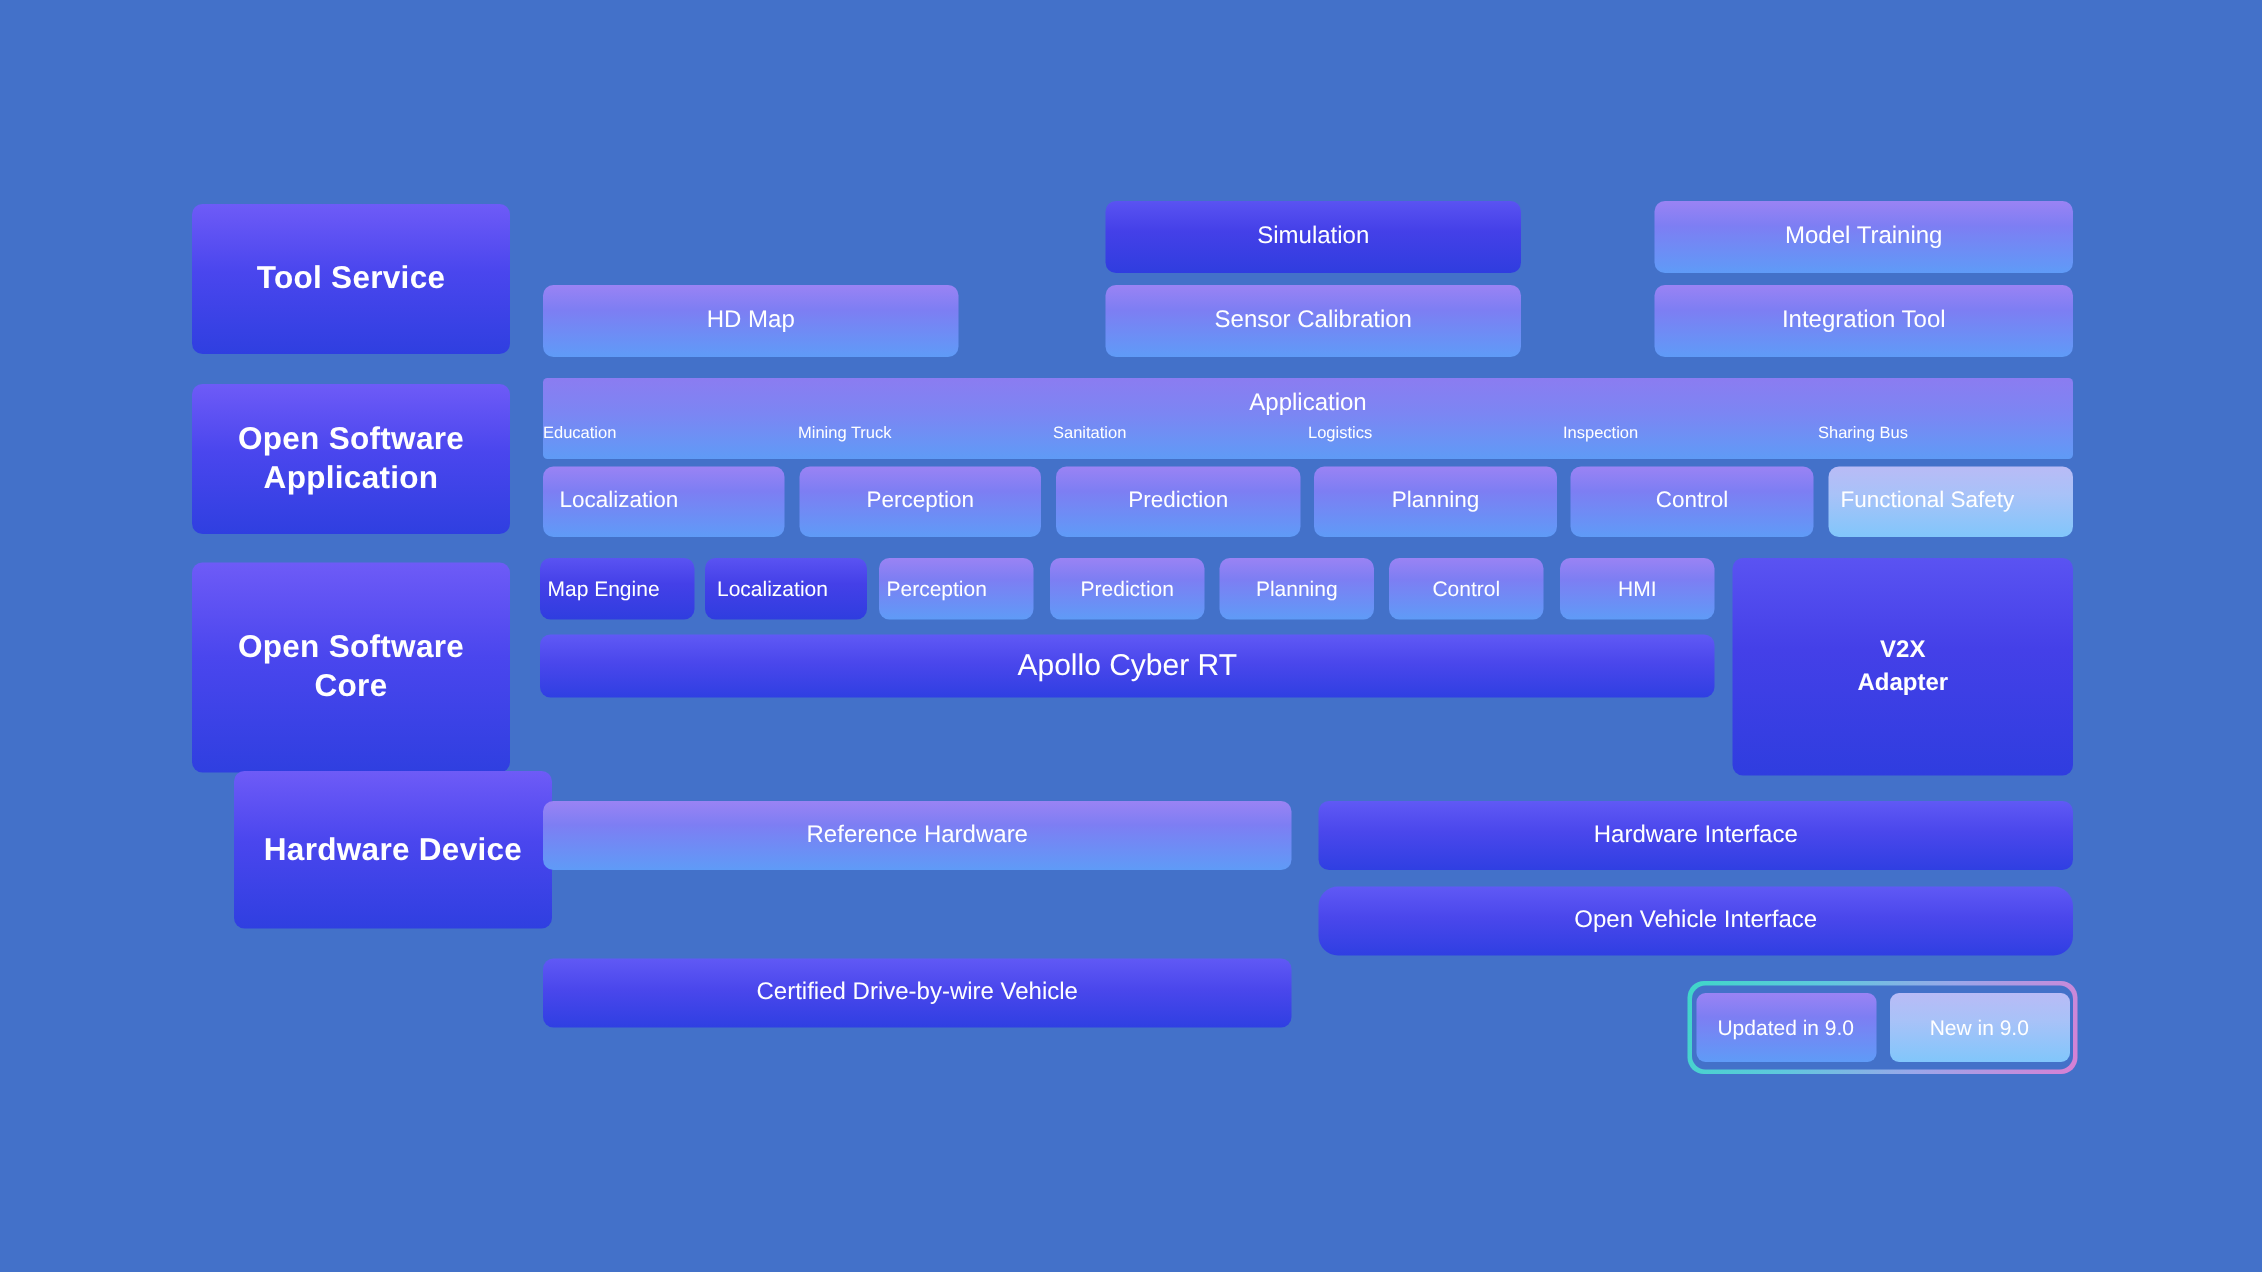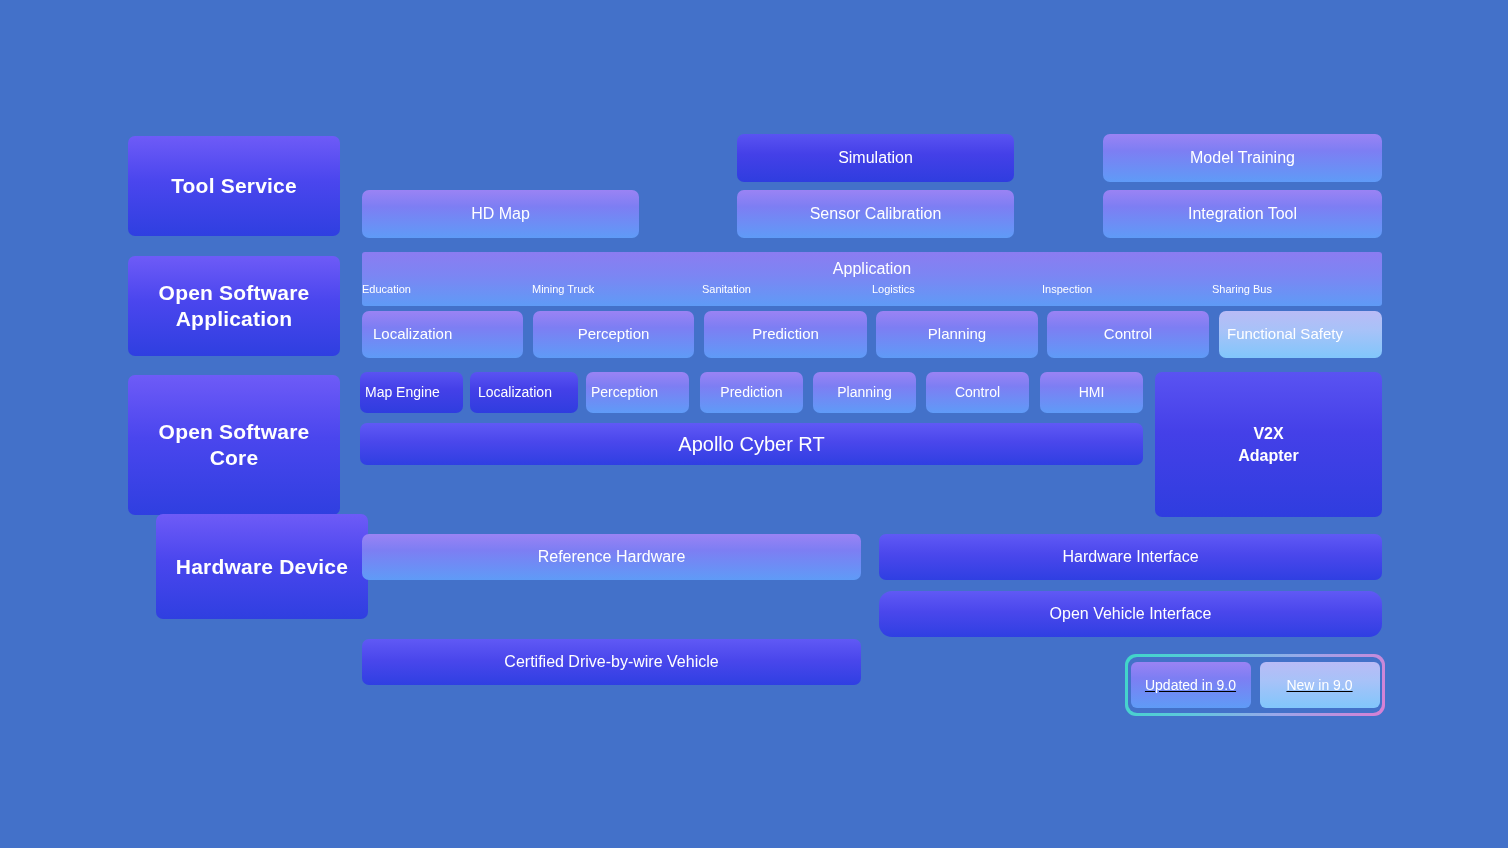--- a/index.html
+++ b/index.html
@@ -121,21 +121,20 @@
   #legend .legend-inner {
     width: 100%;
     height: 100%;
     box-sizing: border-box;
     border-radius: 9px;
     background: #4371c9;
     display: flex;
     align-items: center;
     justify-content: center;
     gap: 9px;
-    text-decoration: underline;
   }
   #legend .swatch {
     box-sizing: border-box;
     width: 120px;
     height: 46px;
     border-radius: 6px;
     display: flex;
     align-items: center;
     justify-content: center;
     color: #ffffff;

